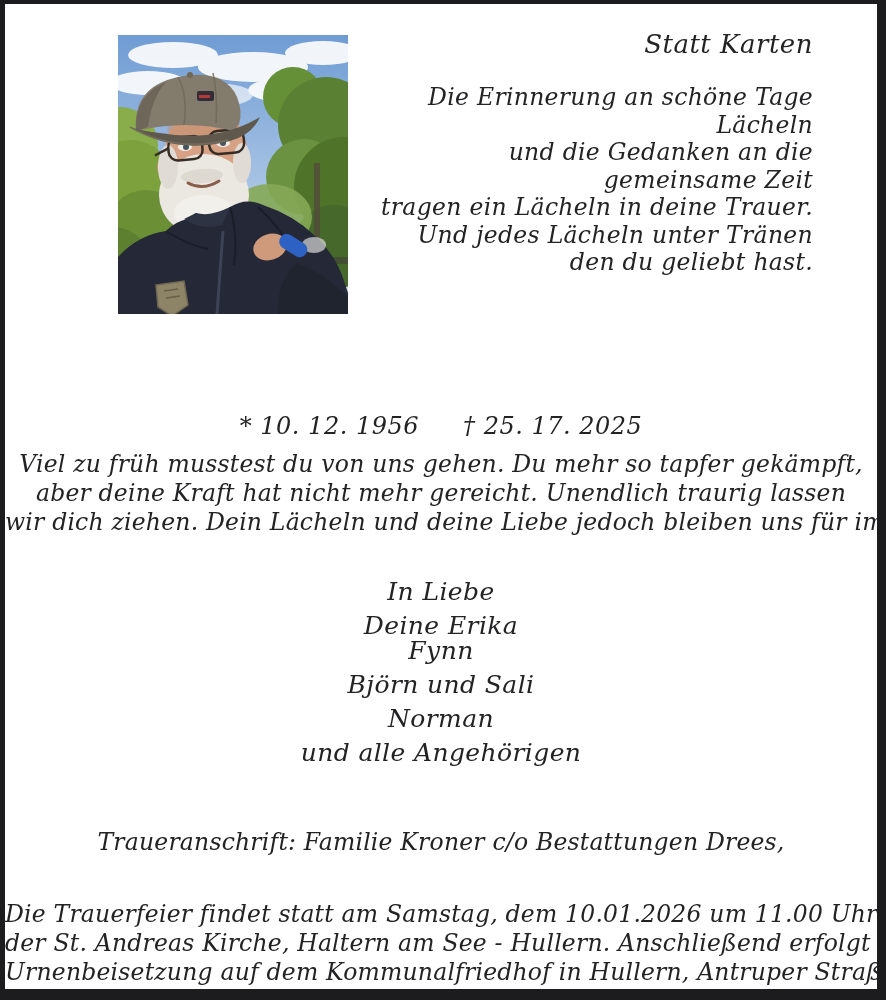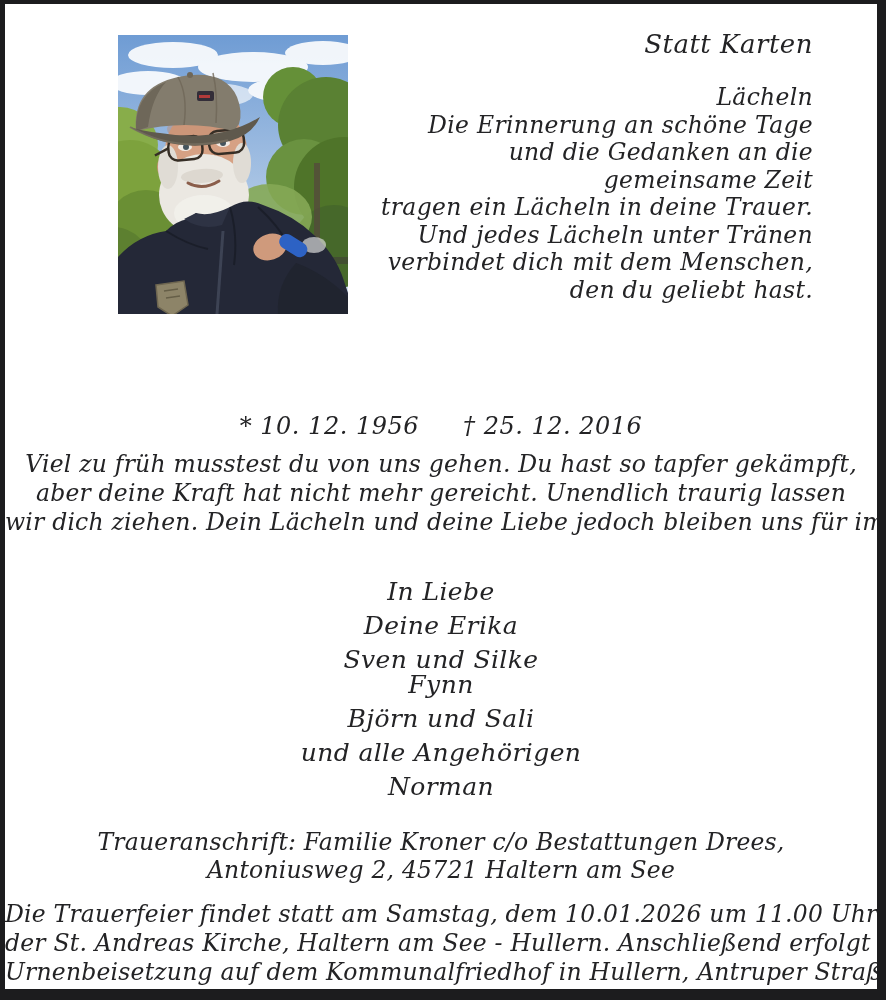--- a/index.html
+++ b/index.html
@@ -223,55 +223,52 @@
         <path d="M178,228 Q206,238 230,262 L230,279 L160,279 Q158,250 178,228 Z" fill="#20242f"></path>
         <polygon points="38,250 66,246 70,270 54,281 40,272" fill="#8d8468" stroke="#6e6650" stroke-width="1.5"></polygon>
         <path d="M46,256 L60,254 M48,263 L62,261" stroke="#5d5640" stroke-width="1.5" opacity="0.8"></path>
       </g>
     </svg>
   </div>
 
   <div class="statt">Statt Karten</div>
 
   <div class="poem">
+    <div>Die Erinnerung an schöne Tage</div>
     <div>Lächeln</div>
-    <div>Die Erinnerung an schöne Tage</div>
     <div>und die Gedanken an die</div>
     <div>gemeinsame Zeit</div>
     <div>tragen ein Lächeln in deine Trauer.</div>
     <div>Und jedes Lächeln unter Tränen</div>
-    <div>verbindet dich mit dem Menschen,</div>
     <div>den du geliebt hast.</div>
   </div>
 
 
   <div class="dates">
     <span>* 10. 12. 1956</span>
-    <span>† 25. 12. 2016</span>
+    <span>† 25. 17. 2025</span>
   </div>
 
   <div class="tribute">
-    <div>Viel zu früh musstest du von uns gehen. Du hast so tapfer gekämpft,</div>
+    <div>Viel zu früh musstest du von uns gehen. Du mehr so tapfer gekämpft,</div>
     <div>aber deine Kraft hat nicht mehr gereicht. Unendlich traurig lassen</div>
     <div>wir dich ziehen. Dein Lächeln und deine Liebe jedoch bleiben uns für immer.</div>
   </div>
 
   <div class="mourners">
     <div class="m-line">In Liebe</div>
     <div class="m-line">Deine Erika</div>
-    <div class="m-line">Sven und Silke</div>
     <div class="m-line tight">Fynn</div>
     <div class="m-line">Björn und Sali</div>
+    <div class="m-line">Norman</div>
     <div class="m-line">und alle Angehörigen</div>
-    <div class="m-line">Norman</div>
   </div>
 
   <div class="address">
     <div>Traueranschrift: Familie Kroner c/o Bestattungen Drees,</div>
-    <div>Antoniusweg 2, 45721 Haltern am See</div>
   </div>
 
   <div class="funeral">
     <div>Die Trauerfeier findet statt am Samstag, dem 10.01.2026 um 11.00 Uhr in</div>
     <div>der St. Andreas Kirche, Haltern am See - Hullern. Anschließend erfolgt die</div>
     <div>Urnenbeisetzung auf dem Kommunalfriedhof in Hullern, Antruper Straße.</div>
   </div>
 
 </div>
 

